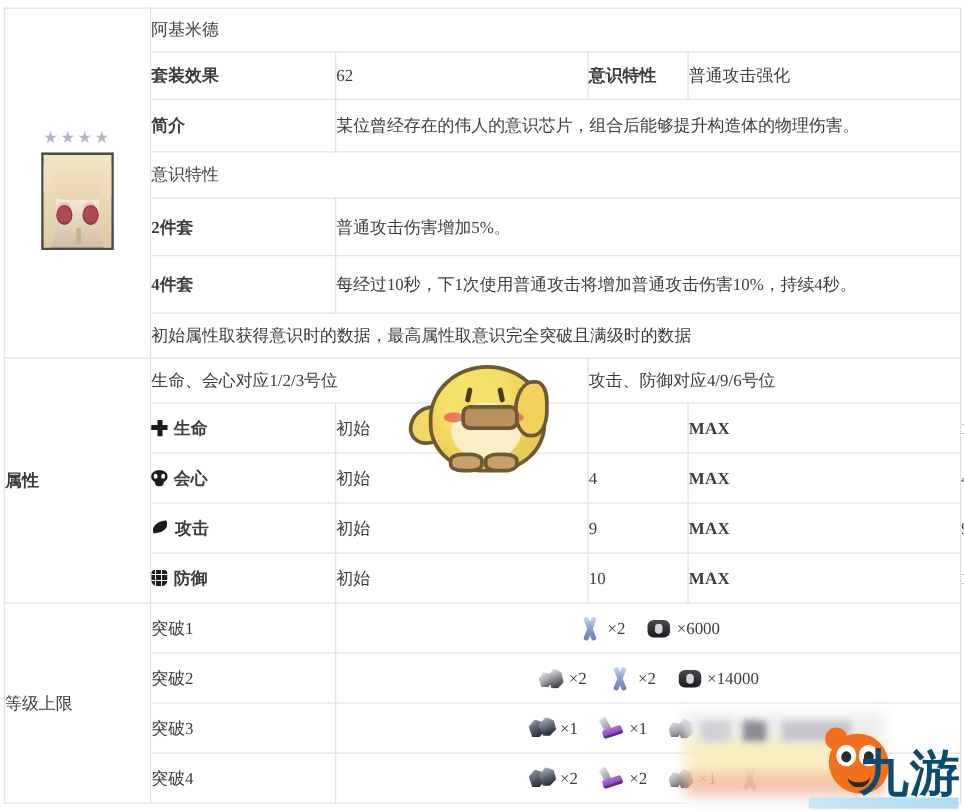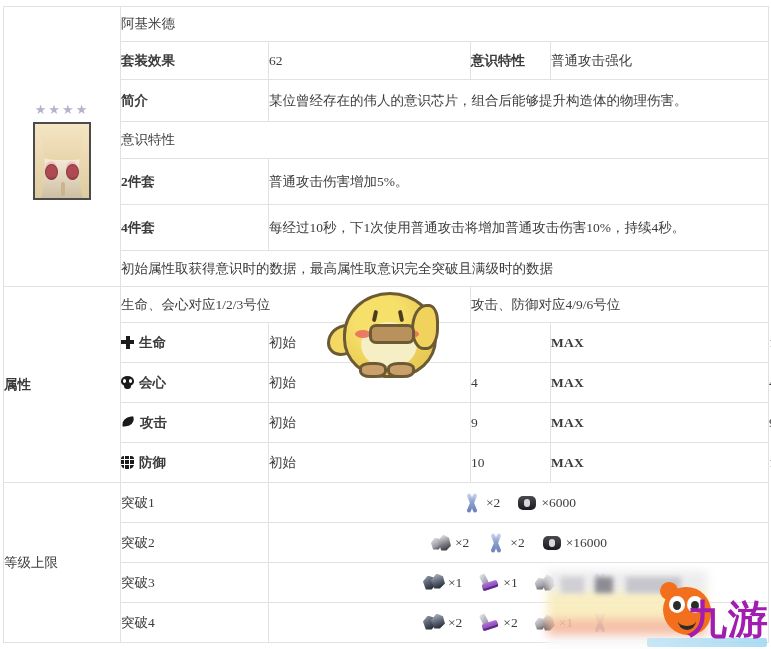--- a/index.html
+++ b/index.html
@@ -264,21 +264,21 @@
     position:absolute;top:14px;width:8px;height:9px;background:#2b2b2b;border-radius:50%;
   }
   .jiuyou .mascot .pL{left:10px;}
   .jiuyou .mascot .pR{left:28px;}
   .jiuyou .mascot .smile{
     position:absolute;left:15px;top:30px;width:18px;height:9px;
     border-bottom:4px solid #2b2b2b;border-radius:0 0 18px 18px;
   }
   .jiuyou .wordmark{
     position:absolute;right:2px;bottom:16px;
-    font-size:40px;line-height:40px;font-weight:bold;color:#a21caf;
+    font-size:40px;line-height:40px;font-weight:bold;color:#0c4a6e;
     font-family:"DejaVu Sans","Liberation Sans",sans-serif;
     letter-spacing:1px;
   }
   .jiuyou .underline{
     position:absolute;right:4px;bottom:8px;width:120px;height:9px;
     background:linear-gradient(90deg,#bfe4f5,#9ed6f0);
     border-radius:2px;opacity:.85;
   }
 </style>
 </head>
@@ -413,21 +413,21 @@
           <span class="mat-item">
             <span class="mi mi-rockgray"></span>
             <span class="mat-x">×2</span>
           </span>
           <span class="mat-item">
             <span class="mi mi-bluecross"></span>
             <span class="mat-x">×2</span>
           </span>
           <span class="mat-item">
             <span class="mi mi-nut"></span>
-            <span class="mat-x">×16000</span>
+            <span class="mat-x">×14000</span>
           </span>
         </div>
       </td>
     </tr>
 
     <tr class="r-mat">
       <td class="val">突破3</td>
       <td colspan="3">
         <div class="mat-row">
           <span class="mat-item">

